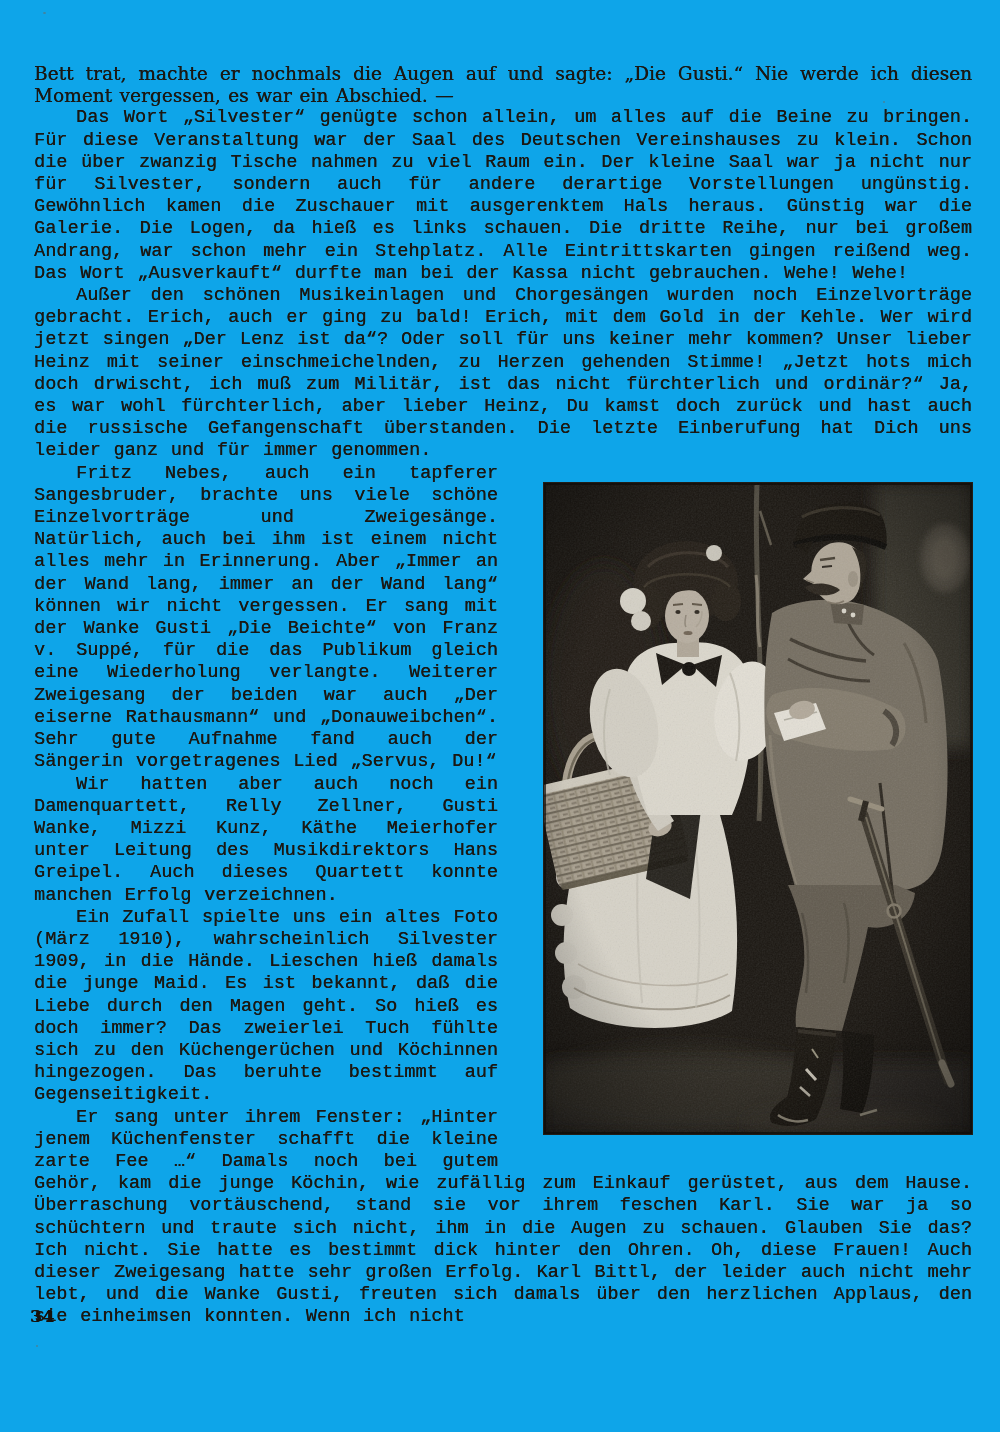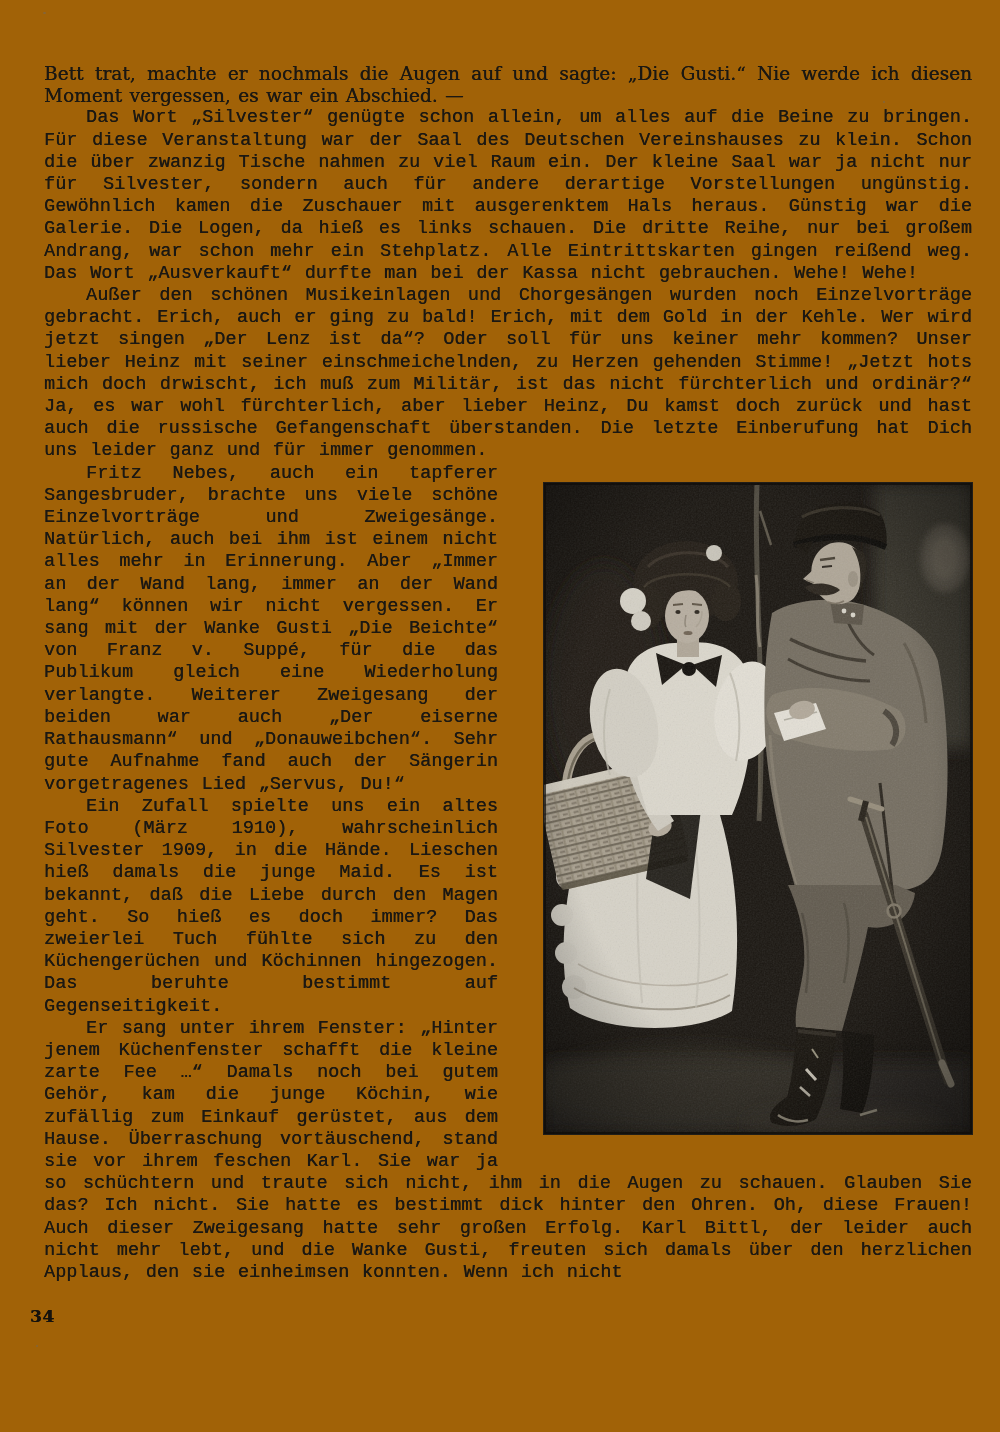--- a/index.html
+++ b/index.html
@@ -5,23 +5,23 @@
   html, body {
     margin: 0;
     padding: 0;
     background: #e9e8e3;
   }
   .page {
     position: relative;
     width: 1000px;
     height: 1432px;
     margin: 0 auto;
-    background: #a16207;
+    background: #0ea5e9;
     box-sizing: border-box;
-    padding: 63px 28px 0 44px;
+    padding: 63px 28px 0 34px;
     overflow: hidden;
     font-family: "DejaVu Serif", "Liberation Serif", serif;
     color: #1b1813;
   }
   .article {
     font-size: 18.4px;
     line-height: 22.2px;
     text-align: justify;
     word-spacing: 1.5px;
     letter-spacing: 0.1px;
@@ -226,20 +226,21 @@
         <g>
           <rect width="428" height="651" filter="url(#grain)" opacity="0.13" style="mix-blend-mode:screen"></rect>
           <rect width="428" height="651" filter="url(#grain)" opacity="0.16" style="mix-blend-mode:multiply"></rect>
           <rect width="428" height="651" fill="url(#vign)"></rect>
           <rect x="1" y="1" width="426" height="649" fill="none" stroke="#0e0c09" stroke-width="2" opacity="0.7"></rect>
         </g>
       </svg>
     </figure>
 
     <p class="indent">Fritz Nebes, auch ein tapferer Sangesbruder, brachte uns viele schöne Einzelvorträge und Zweigesänge. Natürlich, auch bei ihm ist einem nicht alles mehr in Erinnerung. Aber „Immer an der Wand lang, immer an der Wand lang“ können wir nicht vergessen. Er sang mit der Wanke Gusti „Die Beichte“ von Franz v. Suppé, für die das Publikum gleich eine Wiederholung verlangte. Weiterer Zweigesang der beiden war auch „Der eiserne Rathausmann“ und „Donauweibchen“. Sehr gute Aufnahme fand auch der Sängerin vorgetragenes Lied „Servus, Du!“</p>
+    <p class="indent">Wir hatten aber auch noch ein Damenquartett, Relly Zellner, Gusti Wanke, Mizzi Kunz, Käthe Meierhofer unter Leitung des Musikdirektors Hans Greipel. Auch dieses Quartett konnte manchen Erfolg verzeichnen.</p>
     <p class="indent">Ein Zufall spielte uns ein altes Foto (März 1910), wahrscheinlich Silvester 1909, in die Hände. Lieschen hieß damals die junge Maid. Es ist bekannt, daß die Liebe durch den Magen geht. So hieß es doch immer? Das zweierlei Tuch fühlte sich zu den Küchengerüchen und Köchinnen hingezogen. Das beruhte bestimmt auf Gegenseitigkeit.</p>
     <p class="indent">Er sang unter ihrem Fenster: „Hinter jenem Küchenfenster schafft die kleine zarte Fee …“ Damals noch bei gutem Gehör, kam die junge Köchin, wie zufällig zum Einkauf gerüstet, aus dem Hause. Überraschung vortäuschend, stand sie vor ihrem feschen Karl. Sie war ja so schüchtern und traute sich nicht, ihm in die Augen zu schauen. Glauben Sie das? Ich nicht. Sie hatte es bestimmt dick hinter den Ohren. Oh, diese Frauen! Auch dieser Zweigesang hatte sehr großen Erfolg. Karl Bittl, der leider auch nicht mehr lebt, und die Wanke Gusti, freuten sich damals über den herzlichen Applaus, den sie einheimsen konnten. Wenn ich nicht</p>
 
   </div>
 
   <div class="page-number">34</div>
 
   <div class="speck" style="left:43px; top:12px; width:3px; height:2px;"></div>
   <div class="speck" style="left:883px; top:101px; width:2px; height:2px;"></div>
   <div class="speck" style="left:36px; top:1345px; width:2px; height:2px;"></div>

